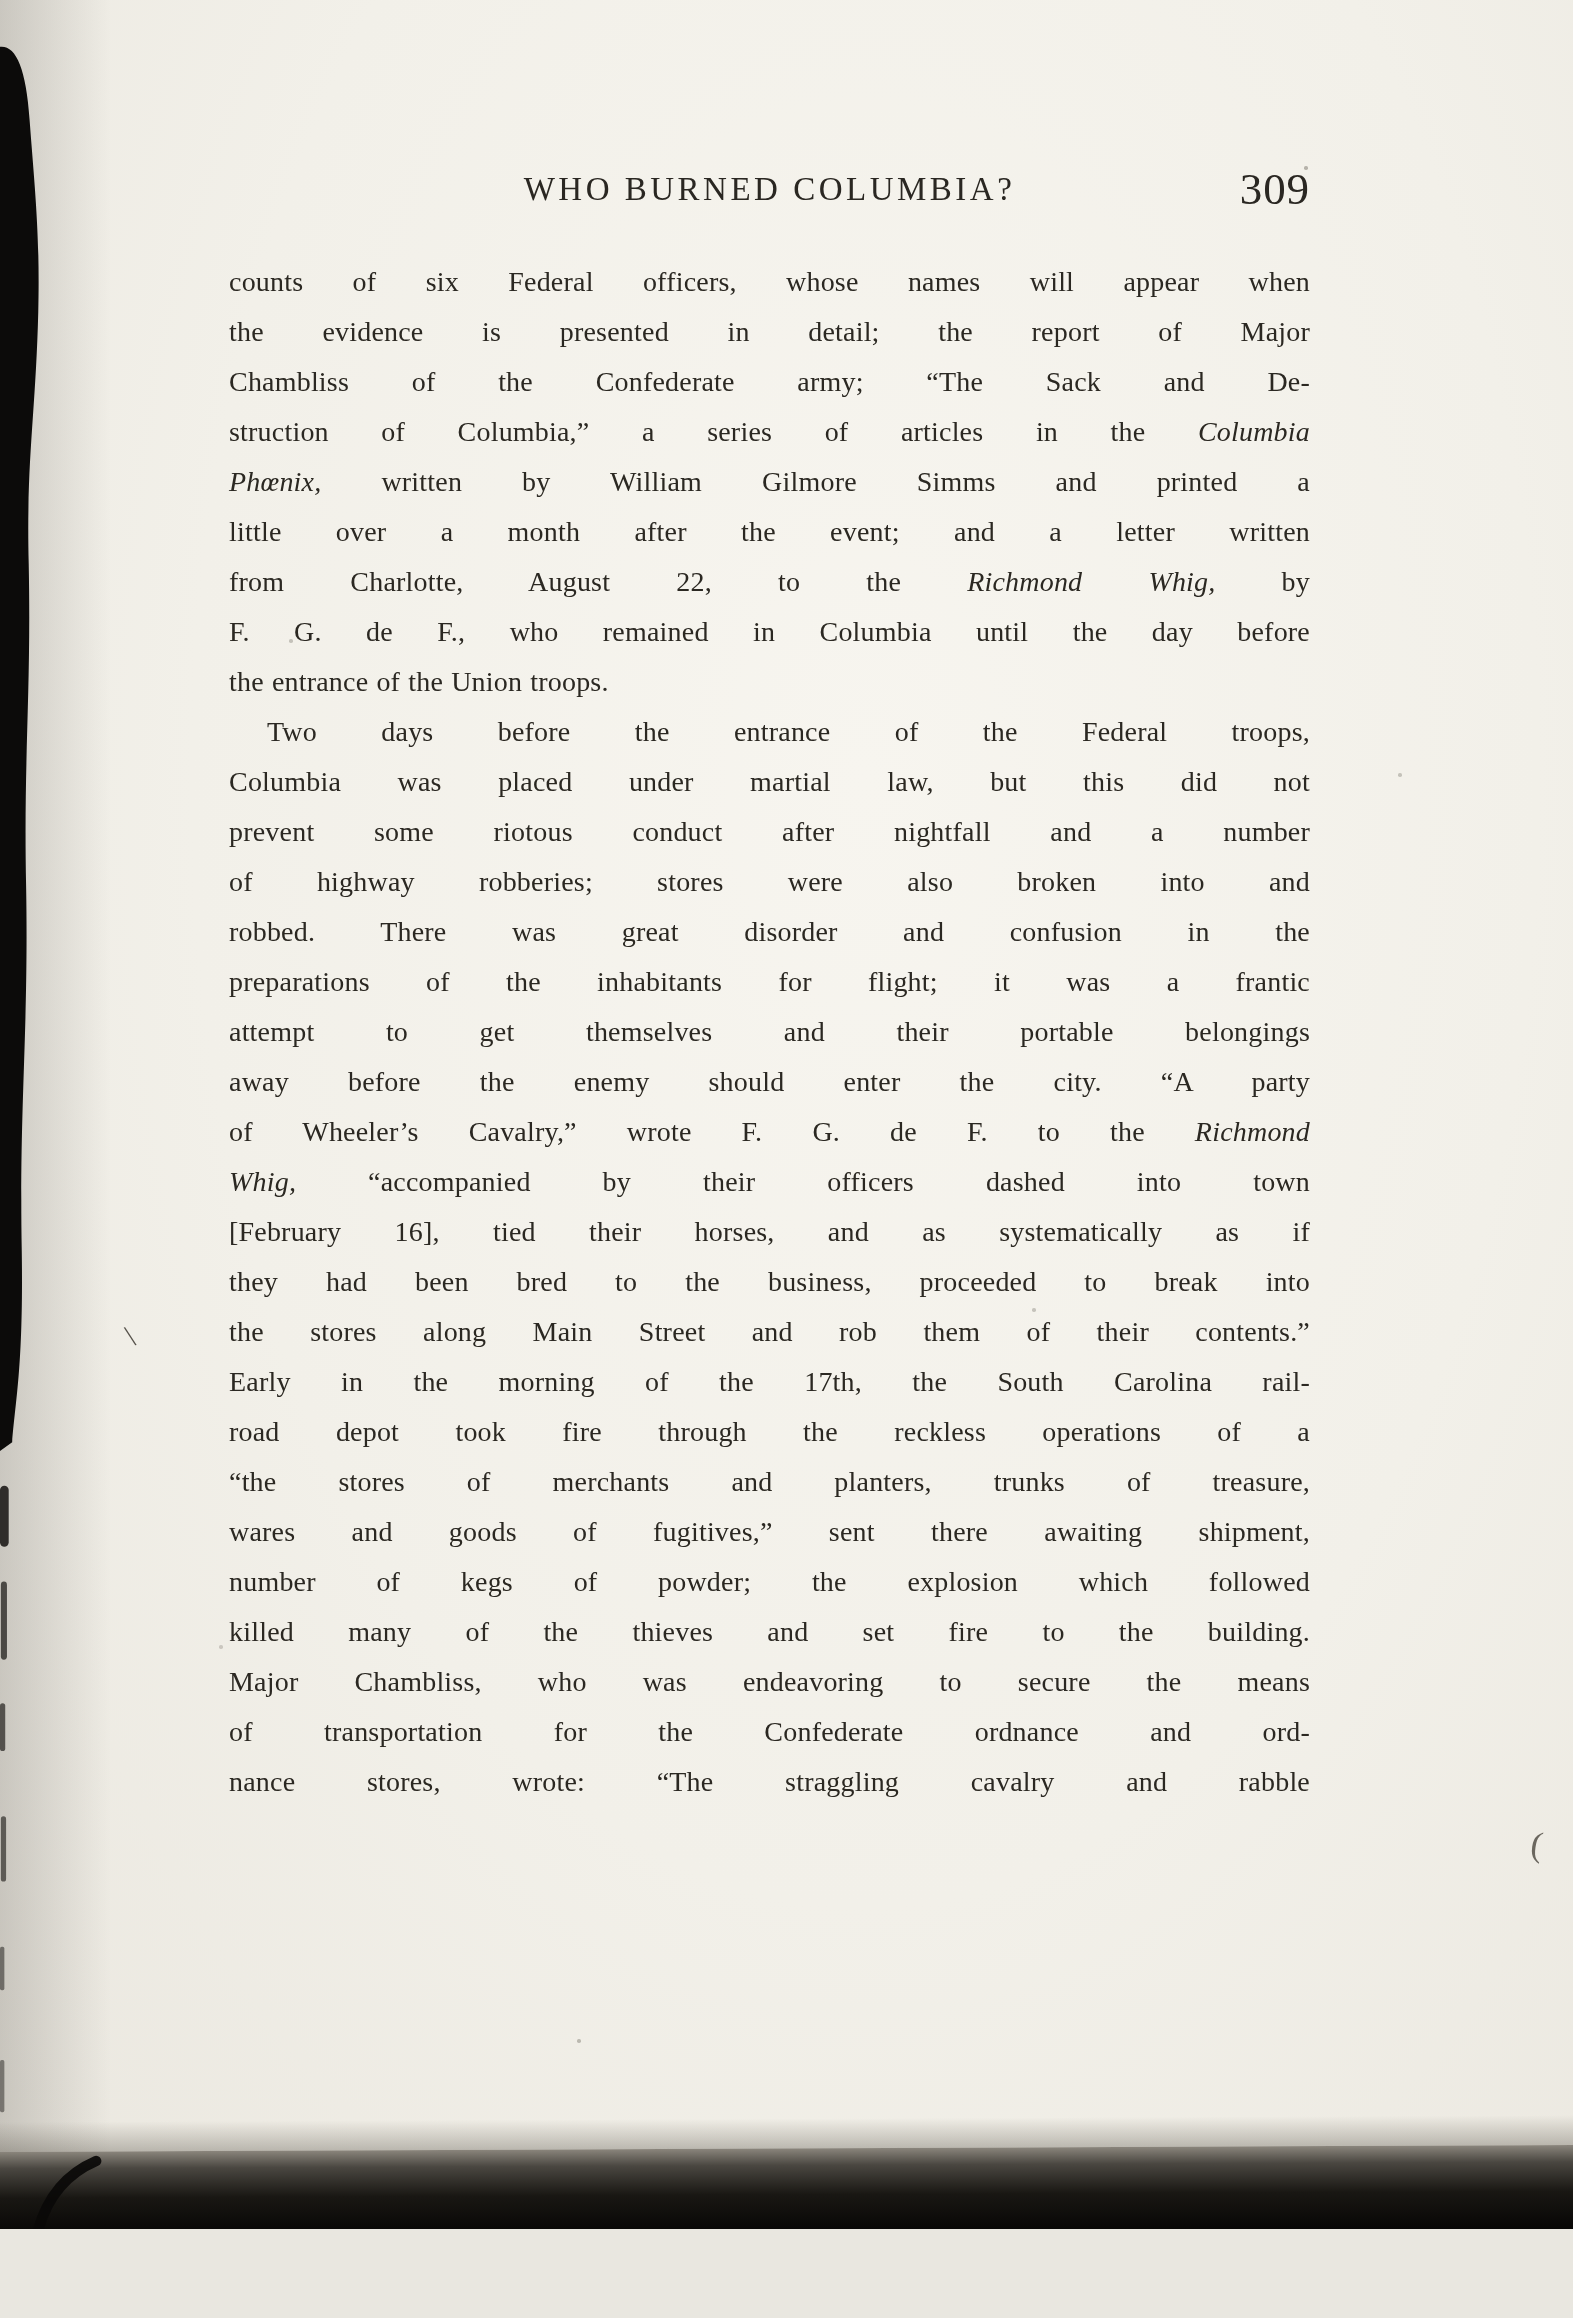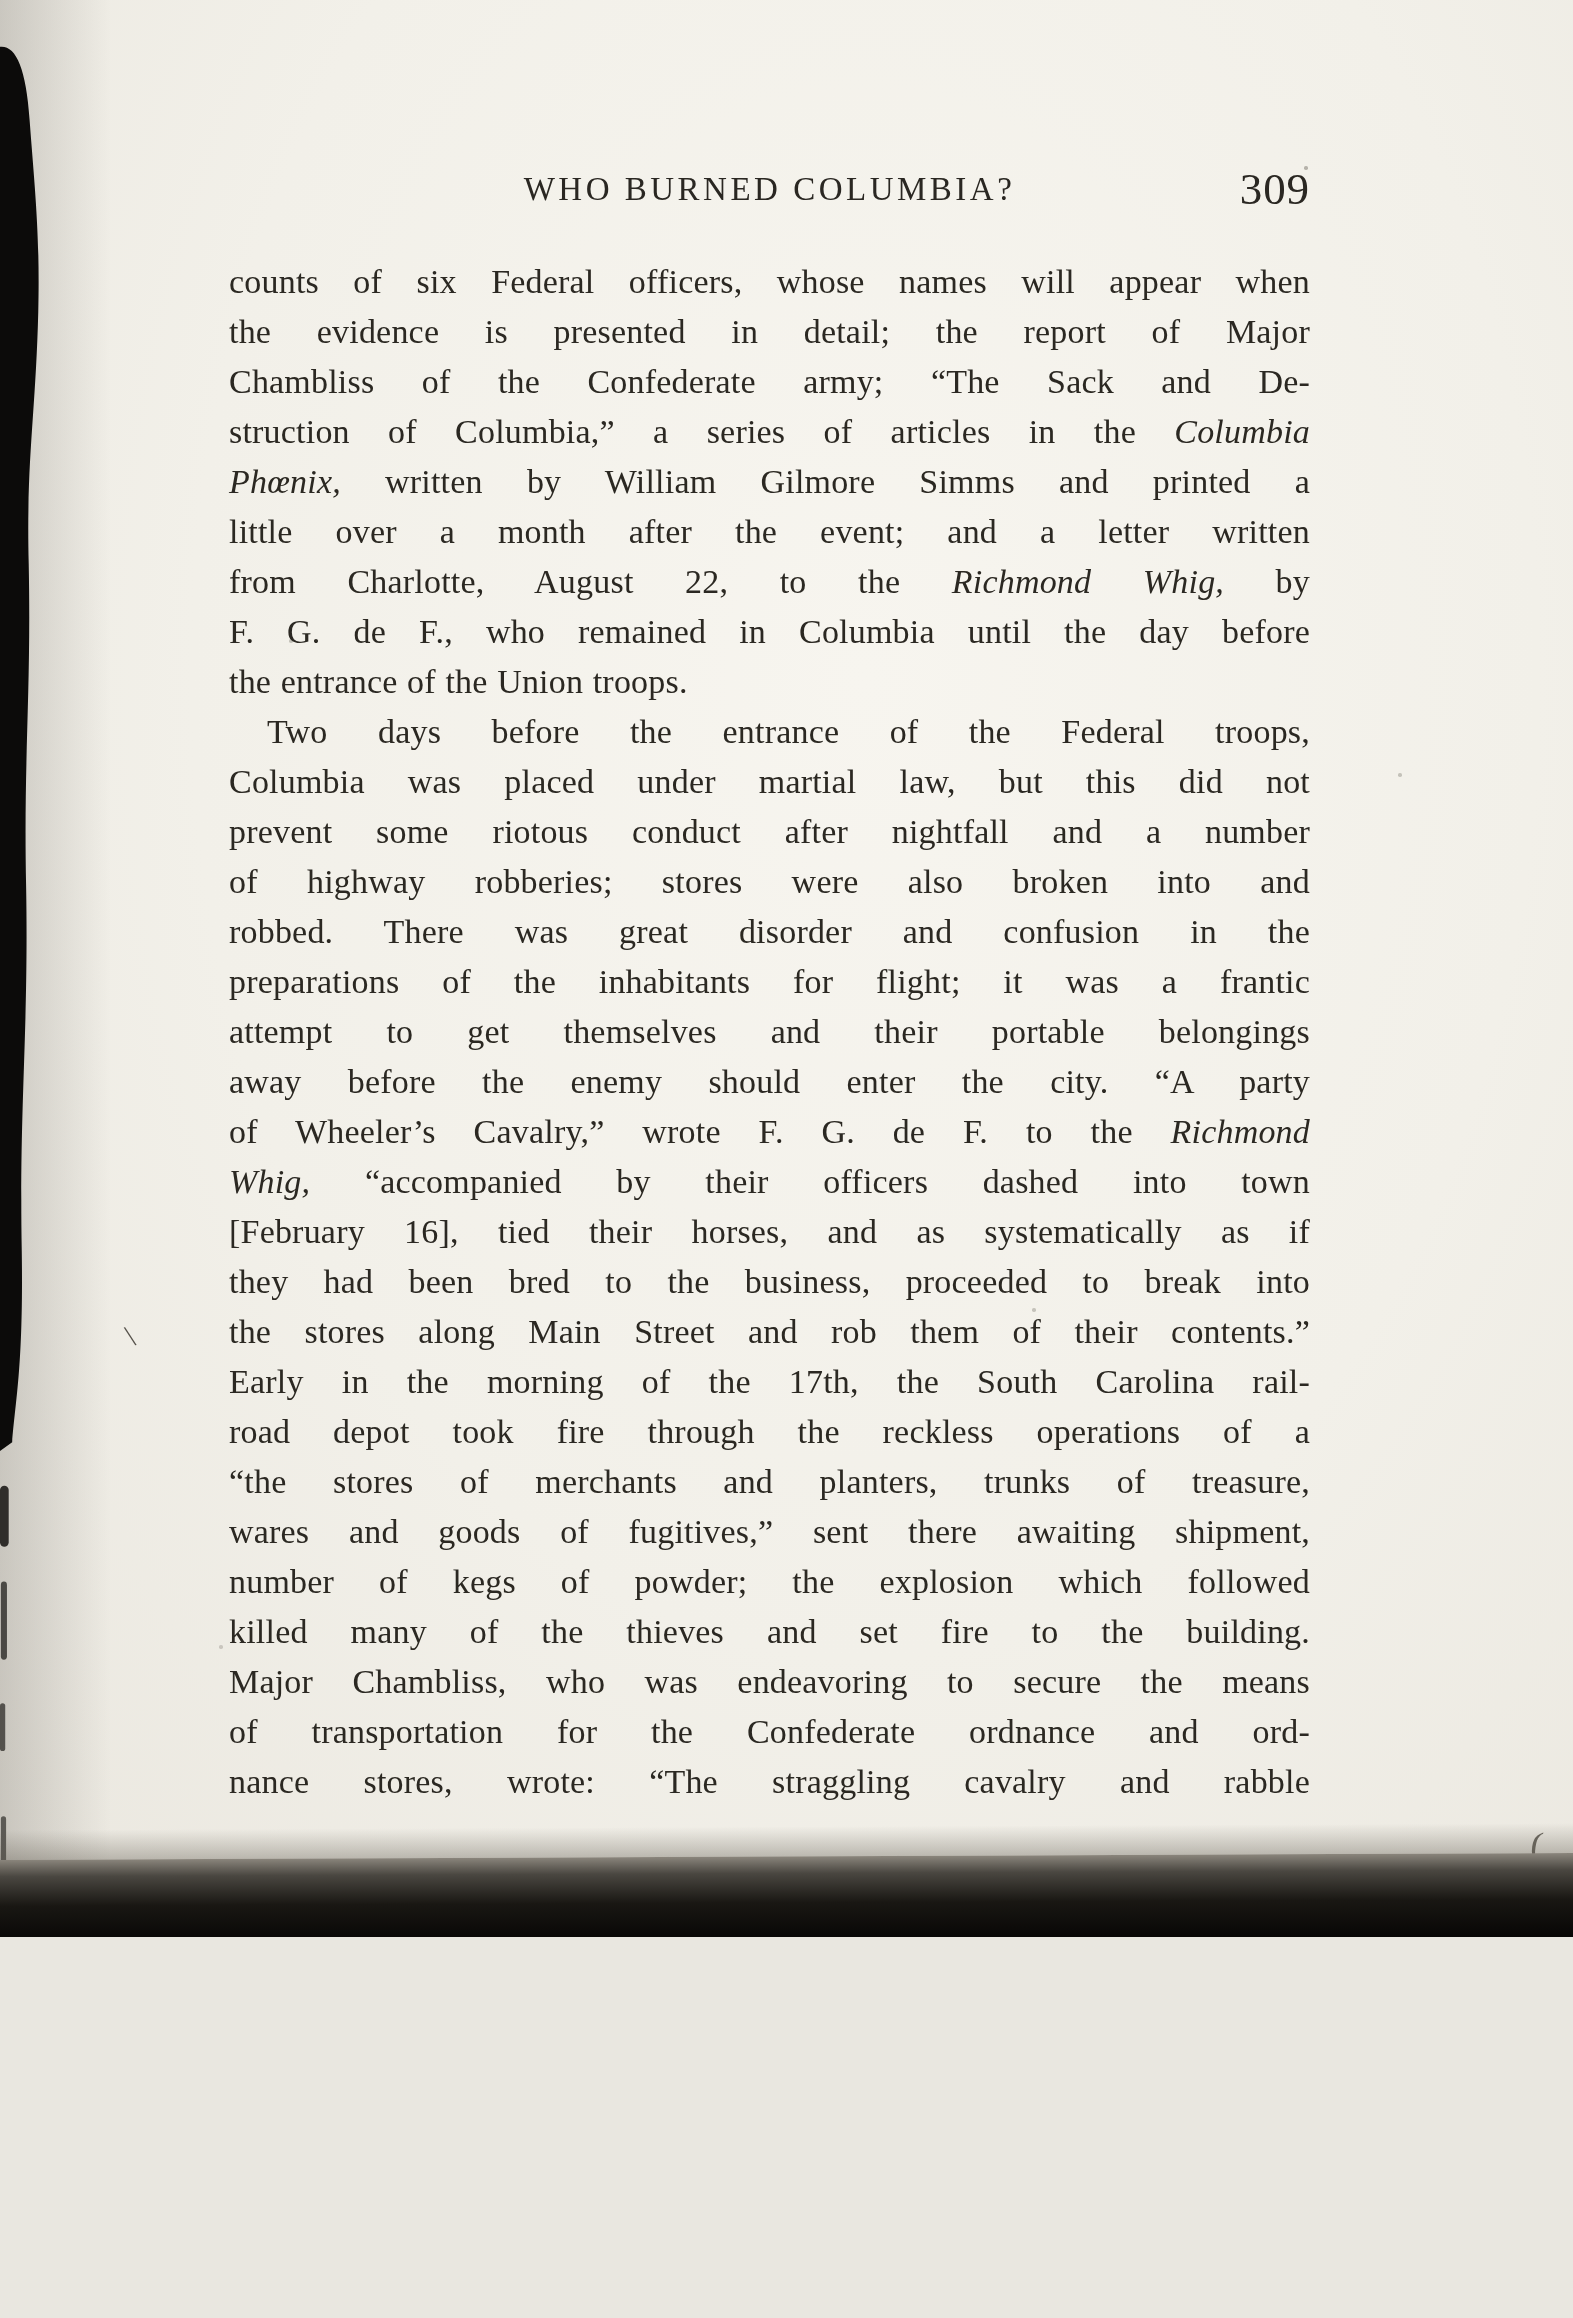--- a/index.html
+++ b/index.html
@@ -6,21 +6,21 @@
     margin: 0;
     padding: 0;
     width: 1573px;
     height: 2319px;
     background: #e9e7e0;
     font-family: "Liberation Serif", "DejaVu Serif", serif;
   }
   .page {
     position: relative;
     width: 1573px;
-    height: 1937px;
+    height: 2229px;
     overflow: hidden;
     background: radial-gradient(ellipse at 55% 35%, #f7f5ef 0%, #f2f0e9 55%, #eae7df 100%);
     color: #2b2822;
   }
   
   .page::before {
     content: '';
     position: absolute;
     left: 0; top: 0; bottom: 0;
     width: 131px;
@@ -51,21 +51,21 @@
   }
   .pagenum {
     position: absolute;
     right: 0;
     top: 0;
     font-size: 45px;
     letter-spacing: 0.9px;
   }
   .body {
     margin-top: 42px;
-    font-size: 34px;
+    font-size: 28px;
     letter-spacing: 0.2px;
     word-spacing: 0.9px;
   }
   .line {
     height: 50px;
     line-height: 50px;
     text-align: justify;
     text-align-last: justify;
     overflow: visible;
   }

